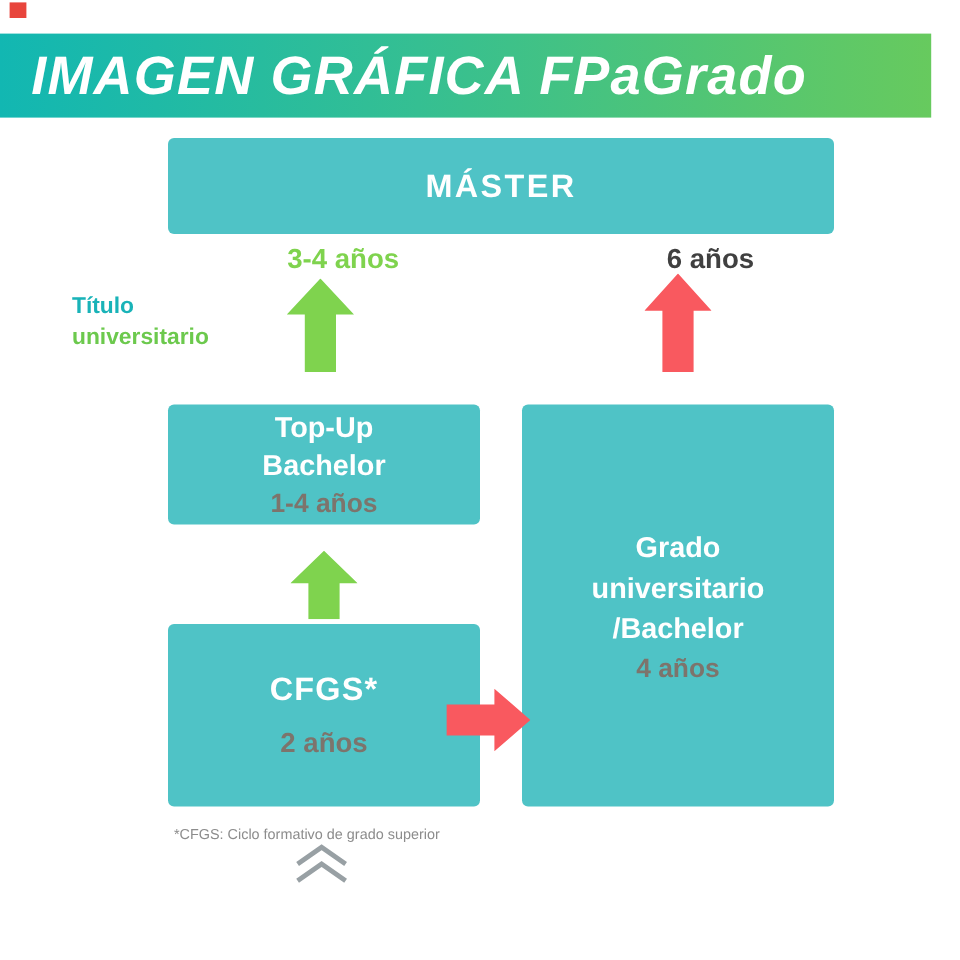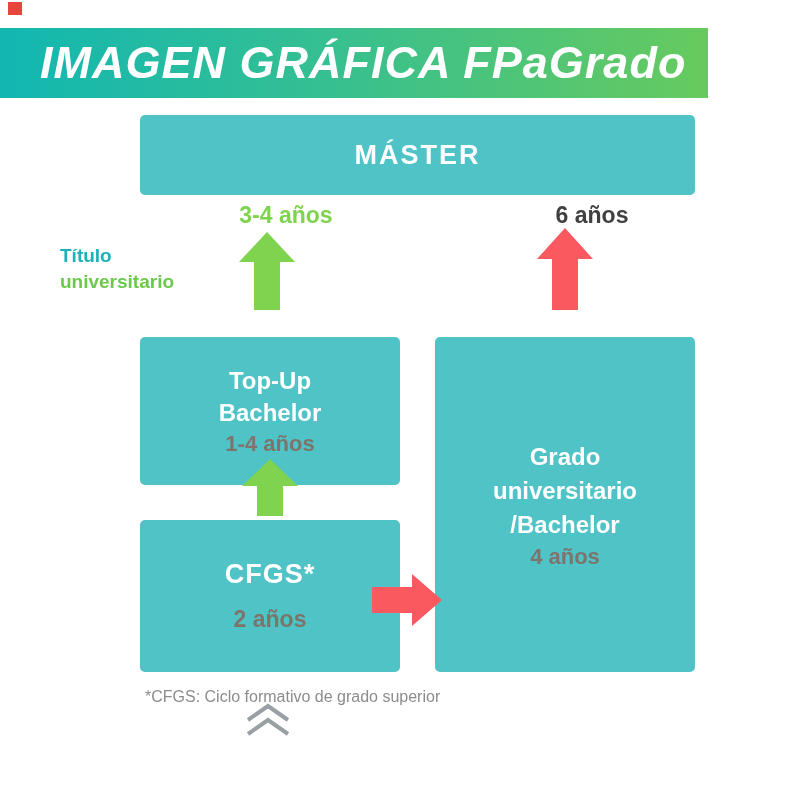--- a/index.html
+++ b/index.html
@@ -9,23 +9,23 @@
     width:800px;height:800px;
     background:#ffffff;
     overflow:hidden;
     font-family:"Liberation Sans", sans-serif;
   }
   .red-mark{
     position:absolute;left:8px;top:2px;width:14px;height:13px;
     background:#e8453c;
   }
   .banner{
-    position:absolute;left:0;top:28px;width:708px;height:70px;
+    position:absolute;left:0;top:28px;width:776px;height:70px;
     background:linear-gradient(90deg,#12b7b2 0%,#35bf92 45%,#67ca5e 100%);
-    display:flex;align-items:center;padding-left:40px;
+    display:flex;align-items:center;padding-left:26px;
   }
   .banner-title{
     color:#ffffff;font-size:45px;font-weight:bold;font-style:italic;
     letter-spacing:1px;white-space:nowrap;
   }
   .teal-box{
     position:absolute;background:#4fc3c6;border-radius:5px;
     display:flex;flex-direction:column;align-items:center;justify-content:center;
     color:#ffffff;text-align:center;
   }
@@ -38,31 +38,31 @@
   .dur-left{left:216px;color:#7fd34e;}
   .dur-right{left:522px;color:#404040;}
   .arrow{position:absolute;}
   .titulo{
     position:absolute;left:60px;top:243px;width:146px;
     font-size:19px;font-weight:bold;line-height:26px;
   }
   .titulo .l1{color:#19b3b8;}
   .titulo .l2{color:#6cc94d;}
   .divider{position:absolute;left:74px;top:322px;}
-  .topup-box{left:140px;top:337px;width:260px;height:148px;}
+  .topup-box{left:140px;top:337px;width:260px;height:100px;}
   .box-line{font-size:24px;font-weight:bold;line-height:32px;}
   .box-years{font-size:22px;font-weight:bold;color:#7d746c;margin-top:2px;}
   .cfgs-box{left:140px;top:520px;width:260px;height:152px;}
   .cfgs-label{font-size:27px;font-weight:bold;letter-spacing:1px;margin-bottom:16px;}
   .cfgs-years{font-size:23px;font-weight:bold;color:#7d746c;}
   .grado-box{left:435px;top:337px;width:260px;height:335px;}
   .grado-line{font-size:24px;font-weight:bold;line-height:34px;}
   .footnote{
     position:absolute;left:145px;top:688px;
-    font-size:16px;color:#8c8c8c;
+    font-size:12px;color:#8c8c8c;
   }
   .chevrons{position:absolute;left:240px;top:702px;}
   .base-pill{
     position:absolute;left:120px;top:740px;width:592px;height:42px;
     background:#4fc3c6;border-radius:24px;
     display:flex;align-items:center;justify-content:center;
   }
   .base-label{
     color:#ffffff;font-size:24px;font-weight:bold;white-space:nowrap;
   }

